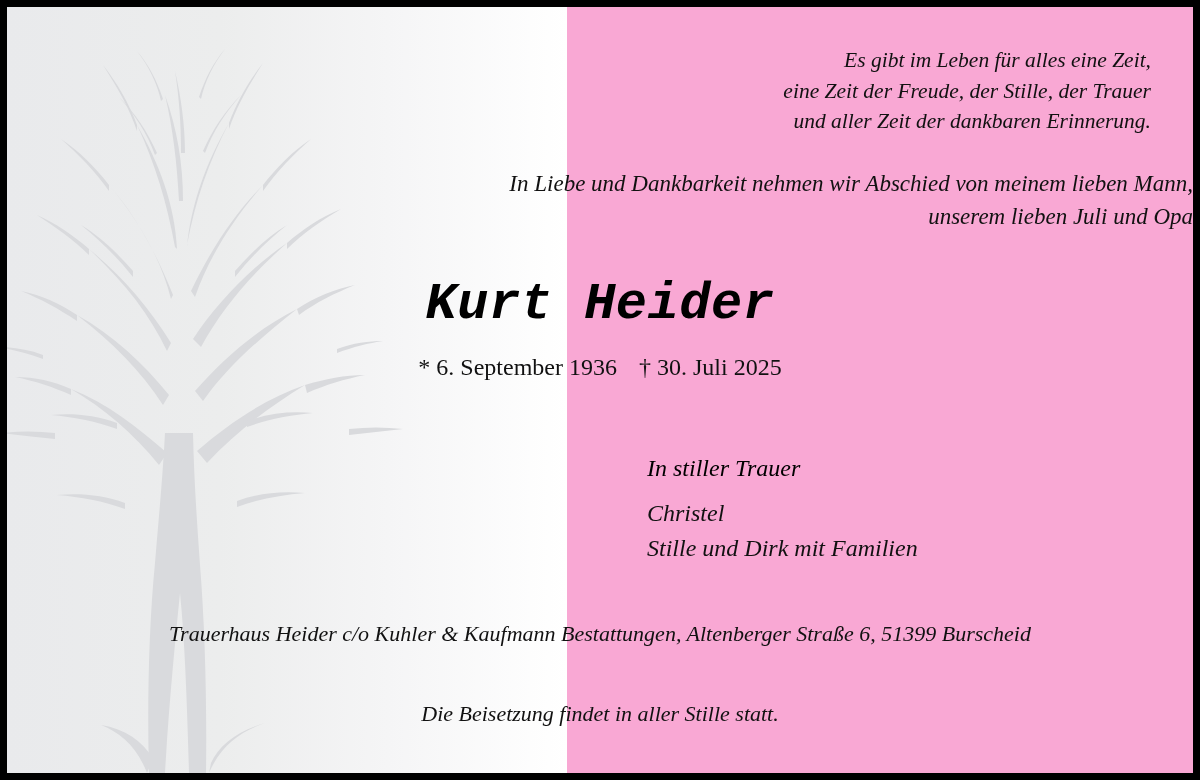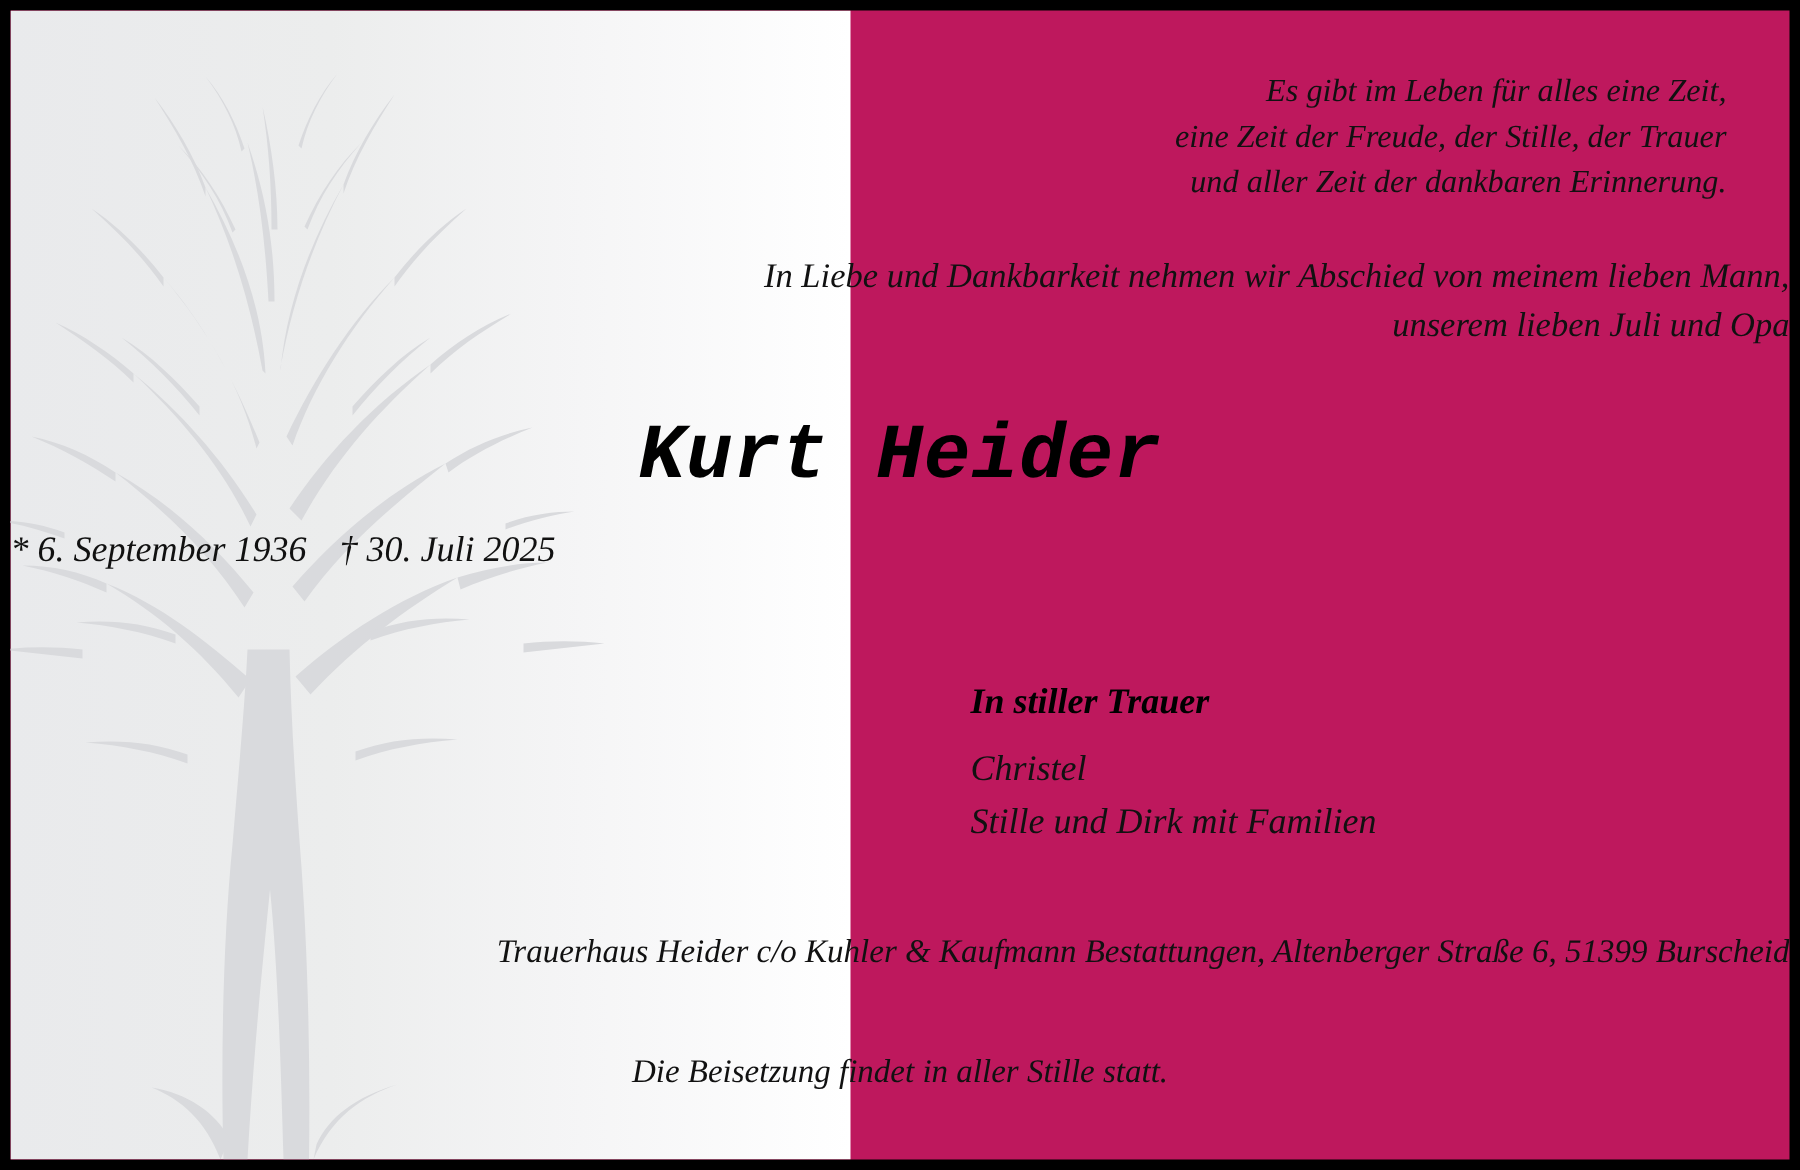--- a/index.html
+++ b/index.html
@@ -14,21 +14,21 @@
     color: #111111;
     overflow: hidden;
   }
 
   .obituary {
     position: relative;
     width: 1200px;
     height: 780px;
     box-sizing: border-box;
     border: 7px solid #000000;
-    background: #be185d;
+    background: #f9a8d4;
     overflow: hidden;
   }
 
   
   .bg-wash {
     position: absolute;
     left: 0;
     top: 0;
     width: 560px;
     height: 100%;
@@ -88,53 +88,52 @@
     letter-spacing: 0.5px;
     color: #000000;
     font-family: Liberation Mono, monospace;
   }
 
   .dates {
     position: absolute;
     left: 0;
     right: 0;
     top: 347px;
-    text-align: left;
+    text-align: center;
     font-size: 24px;
     color: #111111;
-    font-style: italic;
   }
   .dates .gap { display: inline-block; width: 22px; }
 
   .mourners {
     position: absolute;
     left: 640px;
     top: 448px;
     text-align: left;
   }
   .mourners .heading {
-    font-weight: bold;
+    font-weight: normal;
     font-style: italic;
     font-size: 24px;
     margin-bottom: 14px;
     color: #000000;
   }
   .mourners .person {
     font-style: italic;
     font-size: 24px;
     line-height: 1.45;
     color: #111111;
   }
 
   .funeral-home {
     position: absolute;
     left: 0;
     right: 0;
     top: 614px;
-    text-align: right;
+    text-align: center;
     font-style: italic;
     font-size: 22px;
     color: #111111;
   }
 
   .ceremony-note {
     position: absolute;
     left: 0;
     right: 0;
     top: 694px;

